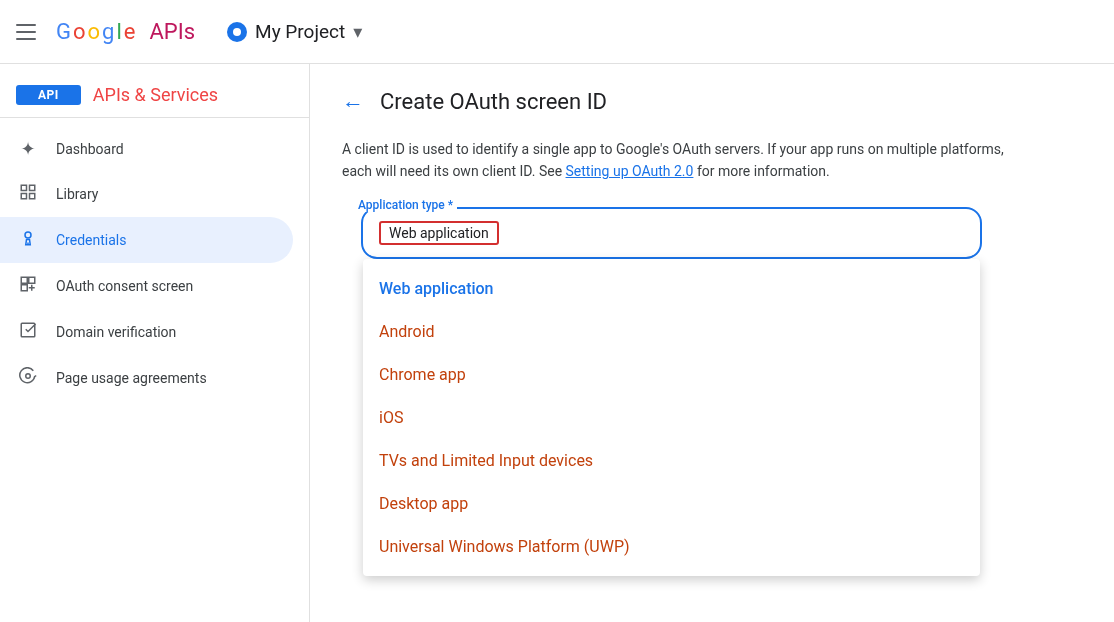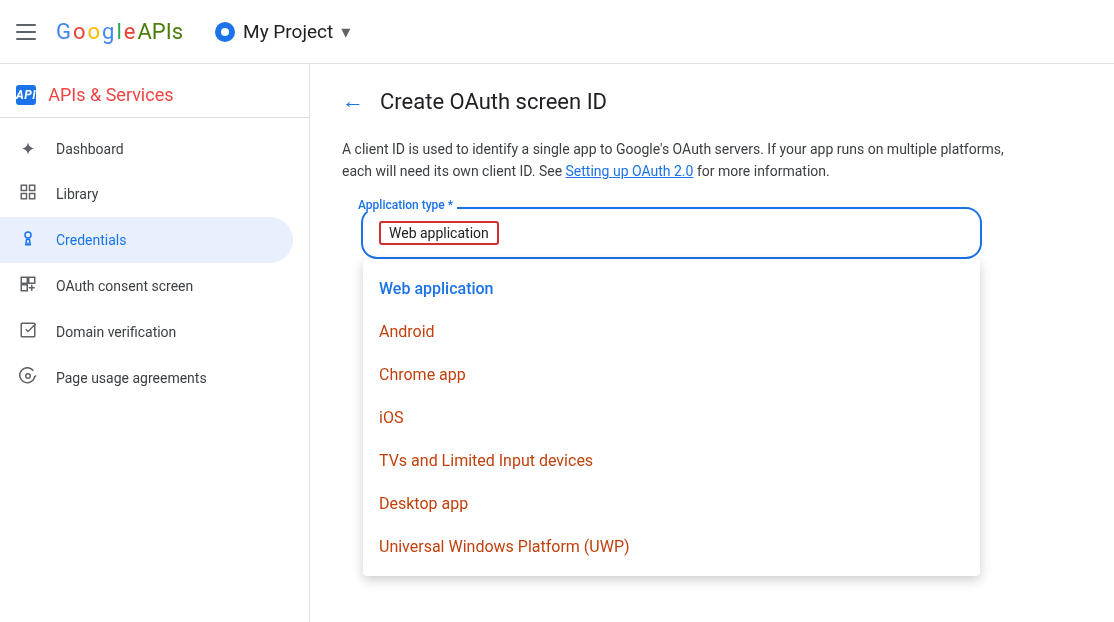--- a/index.html
+++ b/index.html
@@ -24,21 +24,21 @@
     }
     .google-logo {
       display: flex; align-items: center; gap: 2px; font-size: 22px; font-weight: 400;
     }
     .google-logo .g { color: #4285F4; }
     .google-logo .o1 { color: #EA4335; }
     .google-logo .o2 { color: #FBBC05; }
     .google-logo .g2 { color: #4285F4; }
     .google-logo .l { color: #34A853; }
     .google-logo .e { color: #EA4335; }
-    .google-apis-text { font-size: 22px; color: #4d7c0f; margin-left: 0; }
+    .google-apis-text { font-size: 22px; color: #be185d; margin-left: 12px; }
     .project-selector {
       display: flex; align-items: center; gap: 8px; margin-left: 8px;
       cursor: pointer; padding: 4px 8px; border-radius: 4px;
     }
     .project-dot {
       width: 20px; height: 20px; background: #1a73e8; border-radius: 50%;
       display: flex; align-items: center; justify-content: center;
     }
     .project-dot-inner {
       width: 8px; height: 8px; background: #fff; border-radius: 50%;
@@ -61,21 +61,21 @@
       background: #fff;
     }
     .sidebar-api-header {
       display: flex; align-items: center; gap: 12px;
       padding: 12px 24px 12px 16px;
       border-bottom: 1px solid #e0e0e0;
       margin-bottom: 8px;
     }
     .api-badge {
       background: #1a73e8; color: #fff; font-size: 12px; font-weight: 700;
-      padding: 3px 0; border-radius: 3px; letter-spacing: 0.5px; font-style: italic;
+      padding: 3px 22px; border-radius: 3px; letter-spacing: 0.5px;
     }
     .apis-services-title { font-size: 18px; color: #ef4444; font-weight: 400; }
 
     .sidebar-item {
       display: flex; align-items: center; gap: 16px;
       padding: 12px 24px 12px 16px;
       cursor: pointer; color: #3c4043; font-size: 14px;
       border-radius: 0 24px 24px 0;
       margin-right: 16px;
       transition: background 0.1s;

